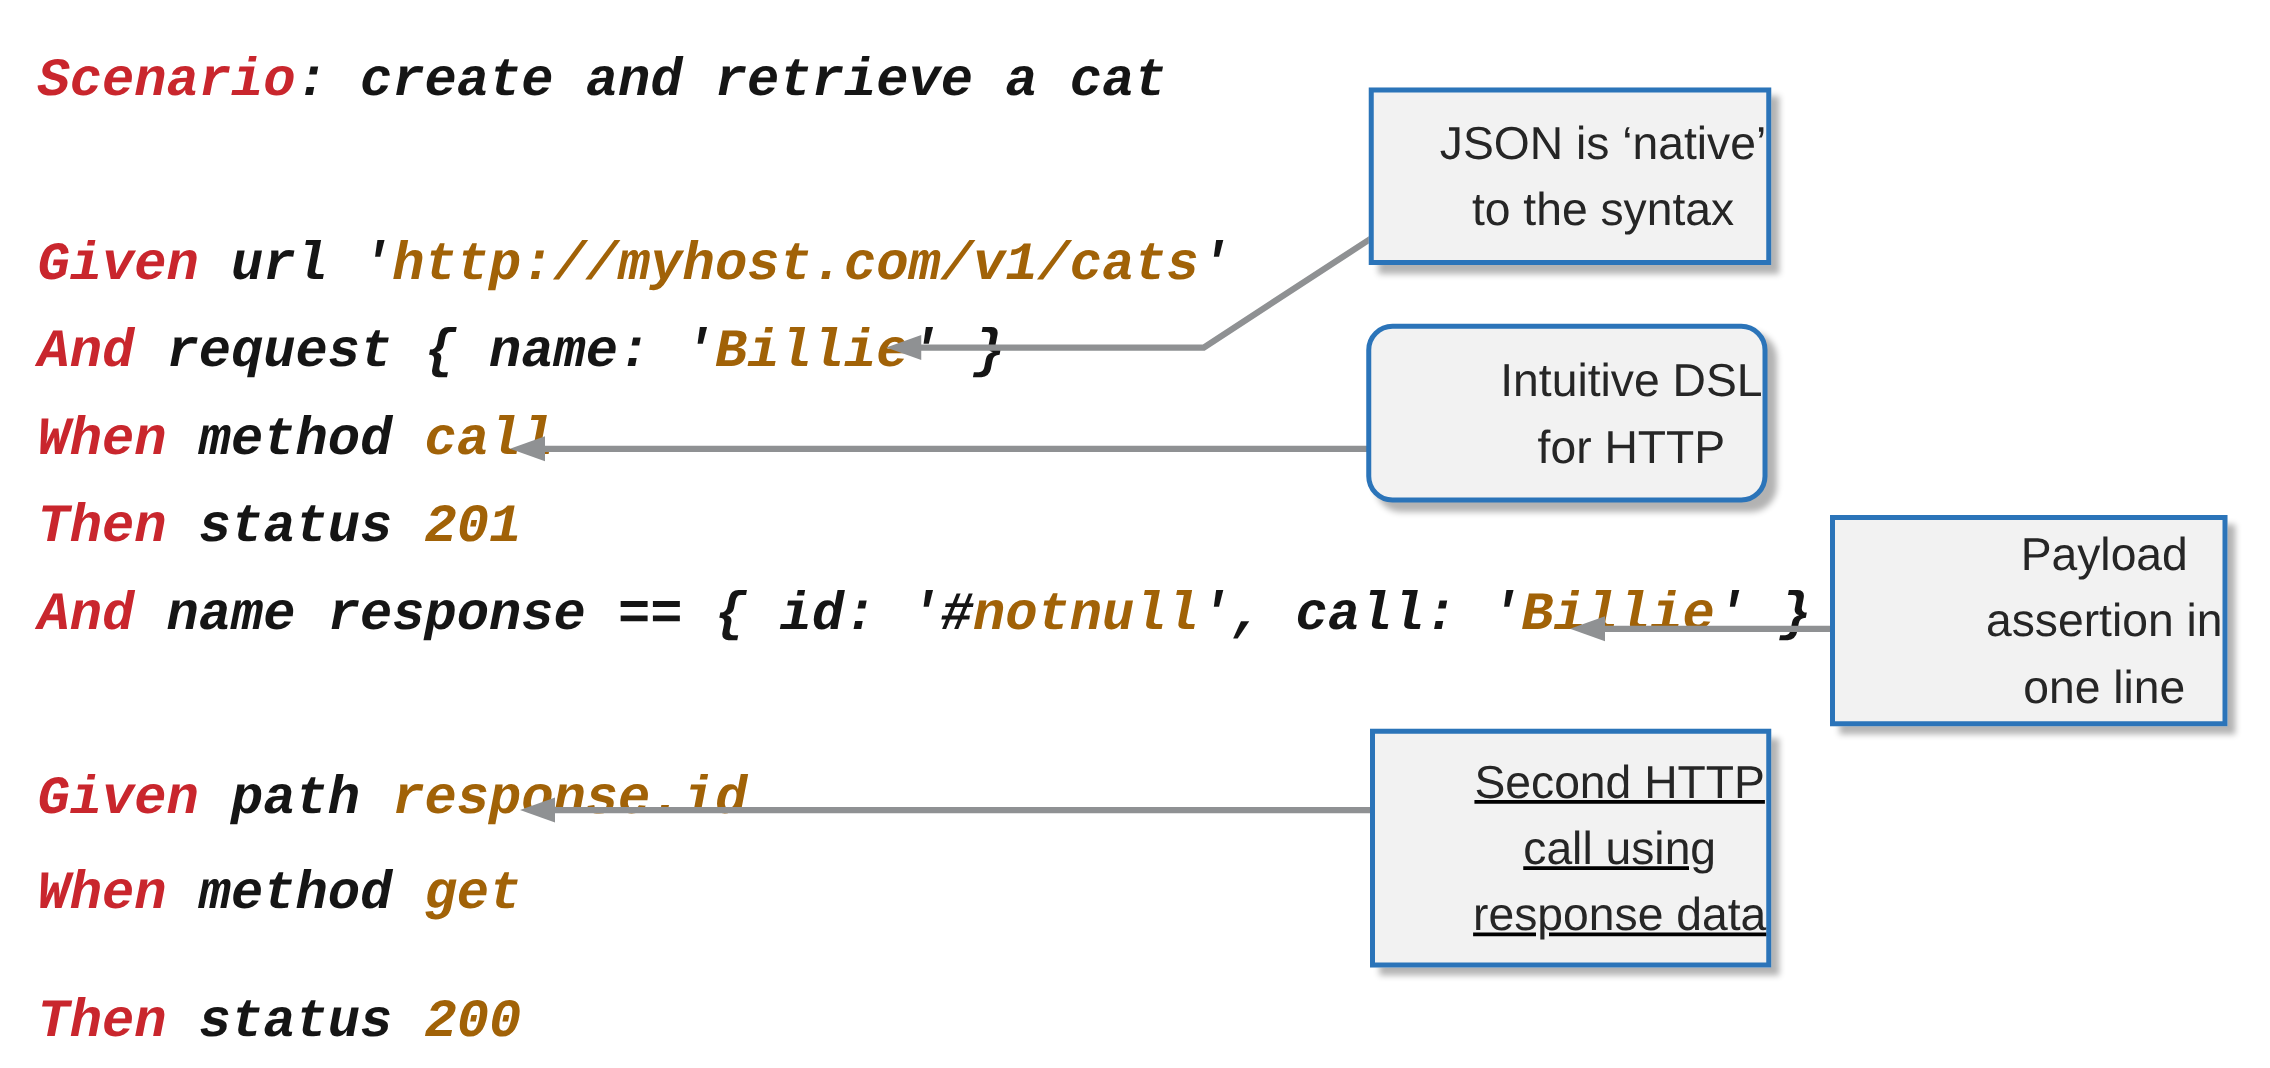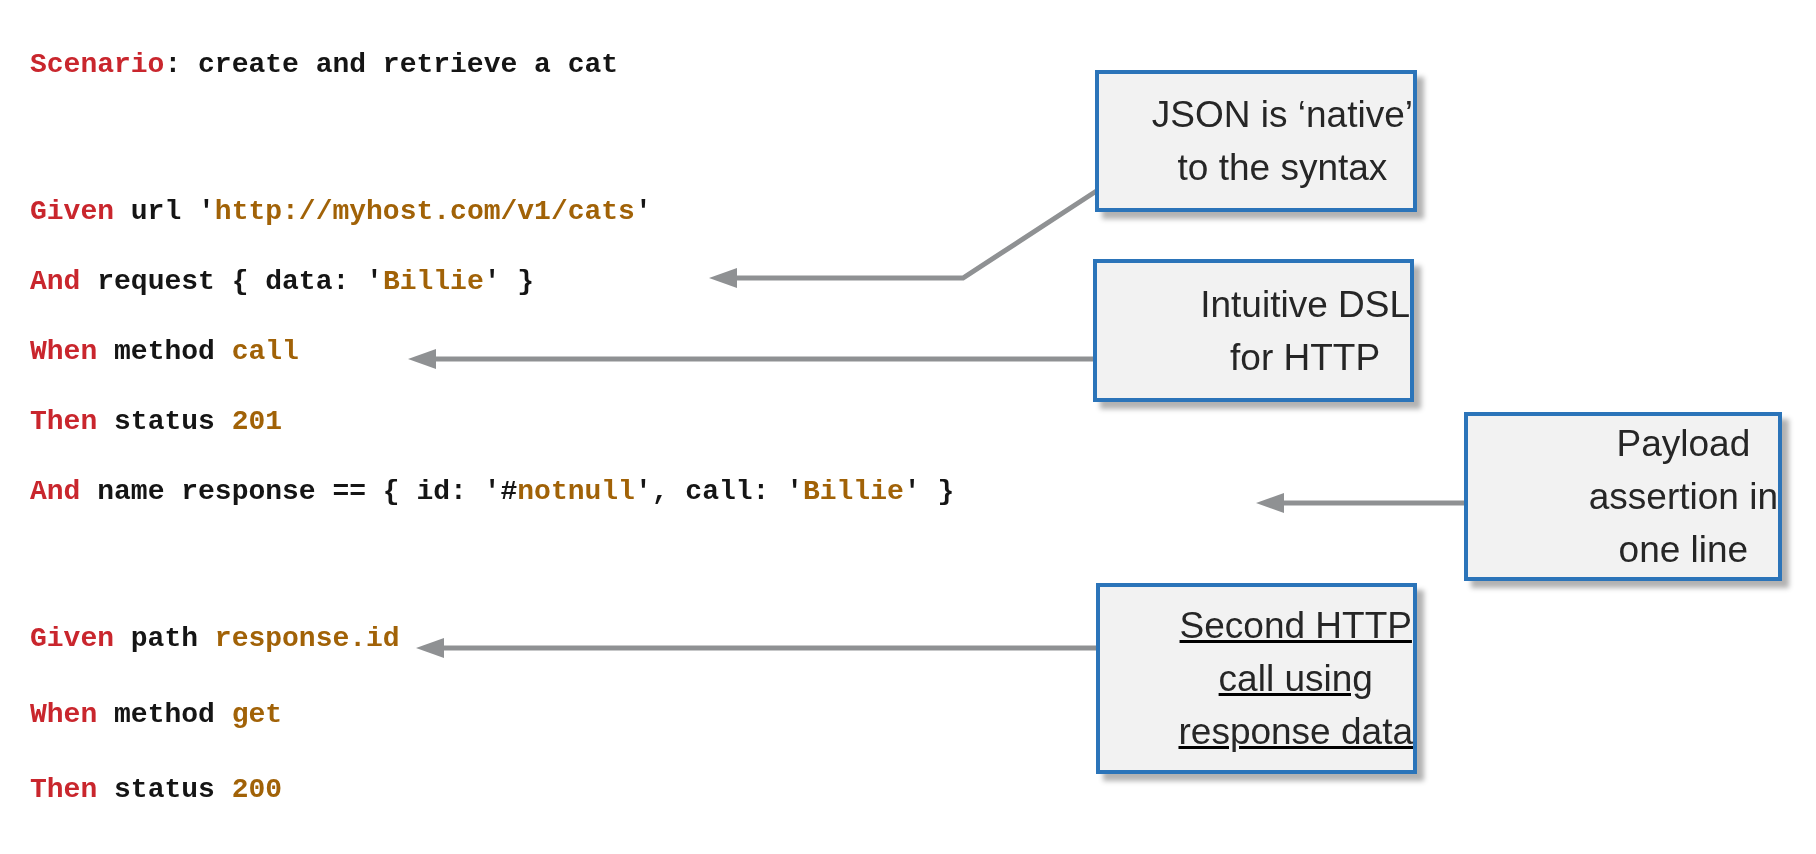--- a/index.html
+++ b/index.html
@@ -11,23 +11,24 @@
     font-family:"Liberation Sans", sans-serif;
   }
   
   .code-line{
     position:absolute;
     left:30px;
     height:44px;
     line-height:44px;
     font-family:"Liberation Mono","DejaVu Sans Mono",monospace;
     font-weight:bold;
-    font-size:28px;
+    font-size:43px;
     white-space:pre;
     letter-spacing:0px;
+    font-style:italic;
   }
   .tok-kw{color:#c9262d;}
   .tok-ink{color:#151515;}
   .tok-val{color:#a16207;}
   
   .callout{
     position:absolute;
     box-sizing:border-box;
     background:#f2f2f2;
     border:4px solid #2b74b9;
@@ -54,33 +55,33 @@
 </head>
 <body>
 
 <div class="canvas">
 
   <div>
     <div class="code-line" style="top:43px"><span class="tok-kw">Scenario</span><span class="tok-ink">: create and retrieve a cat</span></div>
 
     <div class="code-line" style="top:190px"><span class="tok-kw">Given</span><span class="tok-ink"> url '</span><span class="tok-val">http://myhost.com/v1/cats</span><span class="tok-ink">'</span></div>
 
-    <div class="code-line" style="top:260px"><span class="tok-kw">And</span><span class="tok-ink"> request { data: '</span><span class="tok-val">Billie</span><span class="tok-ink">' }</span></div>
+    <div class="code-line" style="top:260px"><span class="tok-kw">And</span><span class="tok-ink"> request { name: '</span><span class="tok-val">Billie</span><span class="tok-ink">' }</span></div>
 
     <div class="code-line" style="top:330px"><span class="tok-kw">When</span><span class="tok-ink"> method </span><span class="tok-val">call</span></div>
 
     <div class="code-line" style="top:400px"><span class="tok-kw">Then</span><span class="tok-ink"> status </span><span class="tok-val">201</span></div>
 
     <div class="code-line" style="top:470px"><span class="tok-kw">And</span><span class="tok-ink"> name response == { id: '#</span><span class="tok-val">notnull</span><span class="tok-ink">', call: '</span><span class="tok-val">Billie</span><span class="tok-ink">' }</span></div>
 
     <div class="code-line" style="top:617px"><span class="tok-kw">Given</span><span class="tok-ink"> path </span><span class="tok-val">response.id</span></div>
 
     <div class="code-line" style="top:693px"><span class="tok-kw">When</span><span class="tok-ink"> method </span><span class="tok-val">get</span></div>
 
-    <div class="code-line" style="top:768px"><span class="tok-kw">Then</span><span class="tok-ink"> status </span><span class="tok-val">200</span></div>
+    <div class="code-line" style="top:796px"><span class="tok-kw">Then</span><span class="tok-ink"> status </span><span class="tok-val">200</span></div>
   </div>
 
   <svg class="arrows" viewBox="0 0 1816 854" xmlns="http://www.w3.org/2000/svg">
 
     <g>
       <polyline points="1098,190 963,278 733,278" fill="none" stroke="#8f9193" stroke-width="5"></polyline>
       <polygon points="709,278 737,268 737,288" fill="#8f9193"></polygon>
     </g>
 
     <g>
@@ -97,21 +98,21 @@
       <polyline points="1098,648 440,648" fill="none" stroke="#8f9193" stroke-width="5"></polyline>
       <polygon points="416,648 444,638 444,658" fill="#8f9193"></polygon>
     </g>
   </svg>
 
   <div class="callout" style="left:1095px;top:70px;width:322px;height:142px;">
     <span class="callout-text">JSON is ‘native’
 to the syntax</span>
   </div>
 
-  <div class="callout" style="left:1093px;top:259px;width:321px;height:143px;">
+  <div class="callout" style="left:1093px;top:259px;width:321px;height:143px;border-radius:21px;">
     <span class="callout-text">Intuitive DSL
 for HTTP</span>
   </div>
 
   <div class="callout" style="left:1464px;top:412px;width:318px;height:169px;">
     <span class="callout-text">Payload
 assertion in
 one line</span>
   </div>
 

